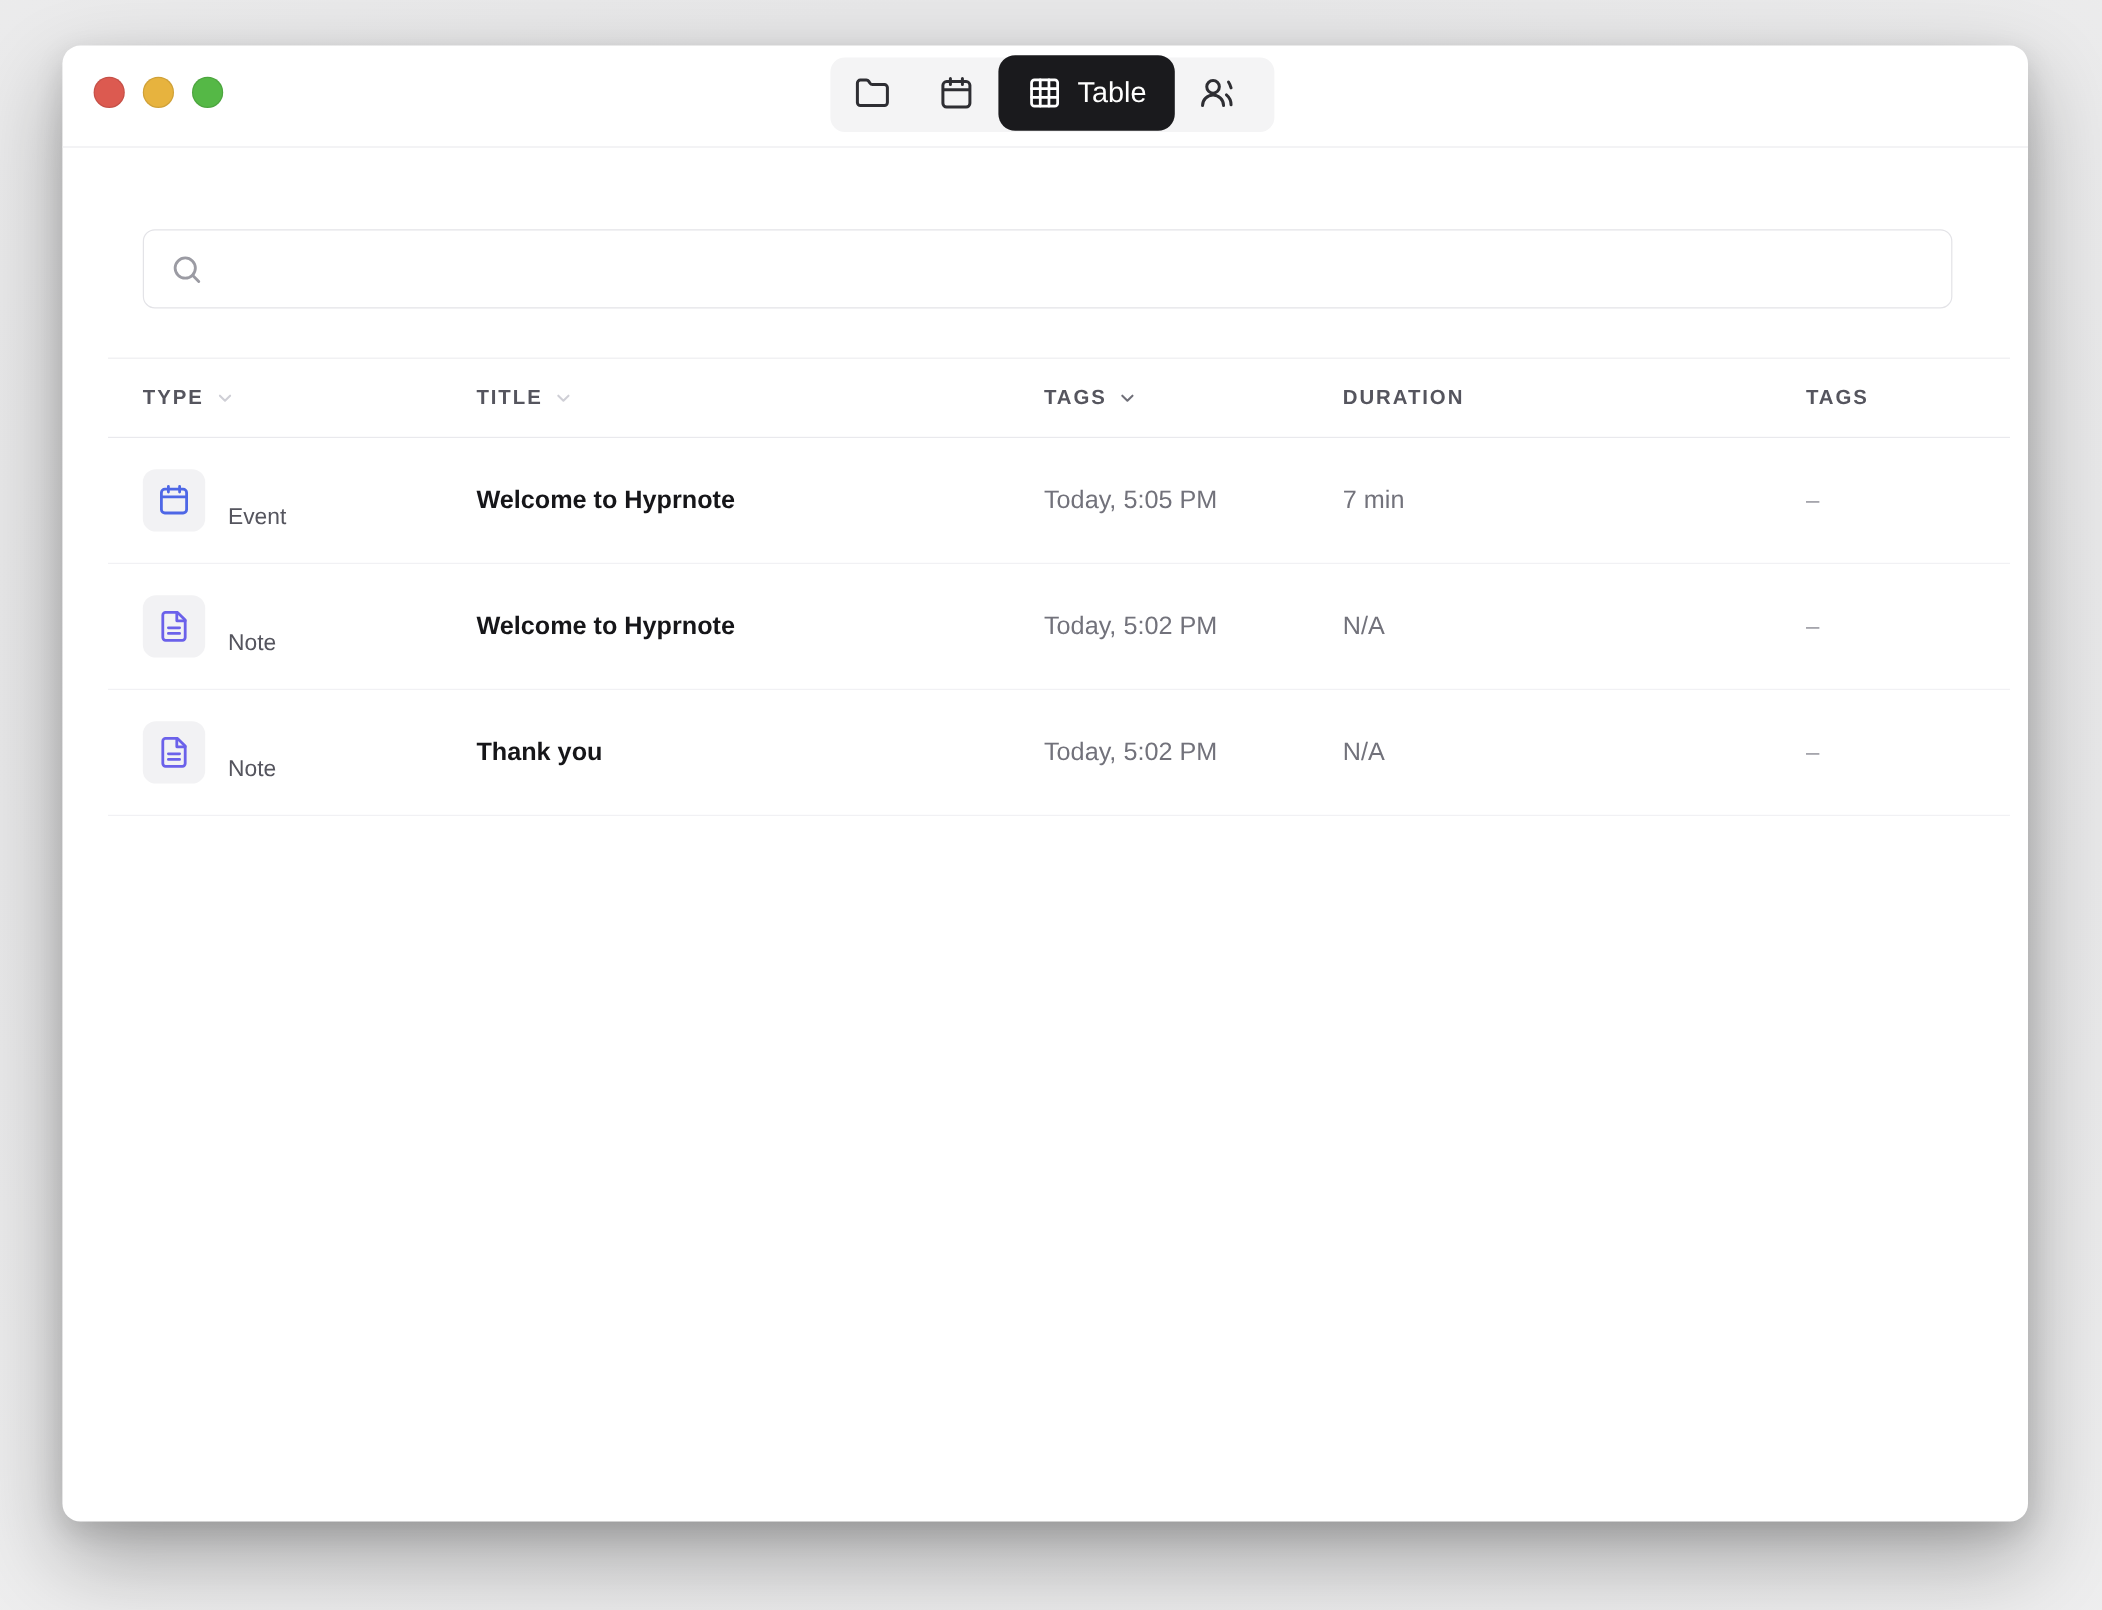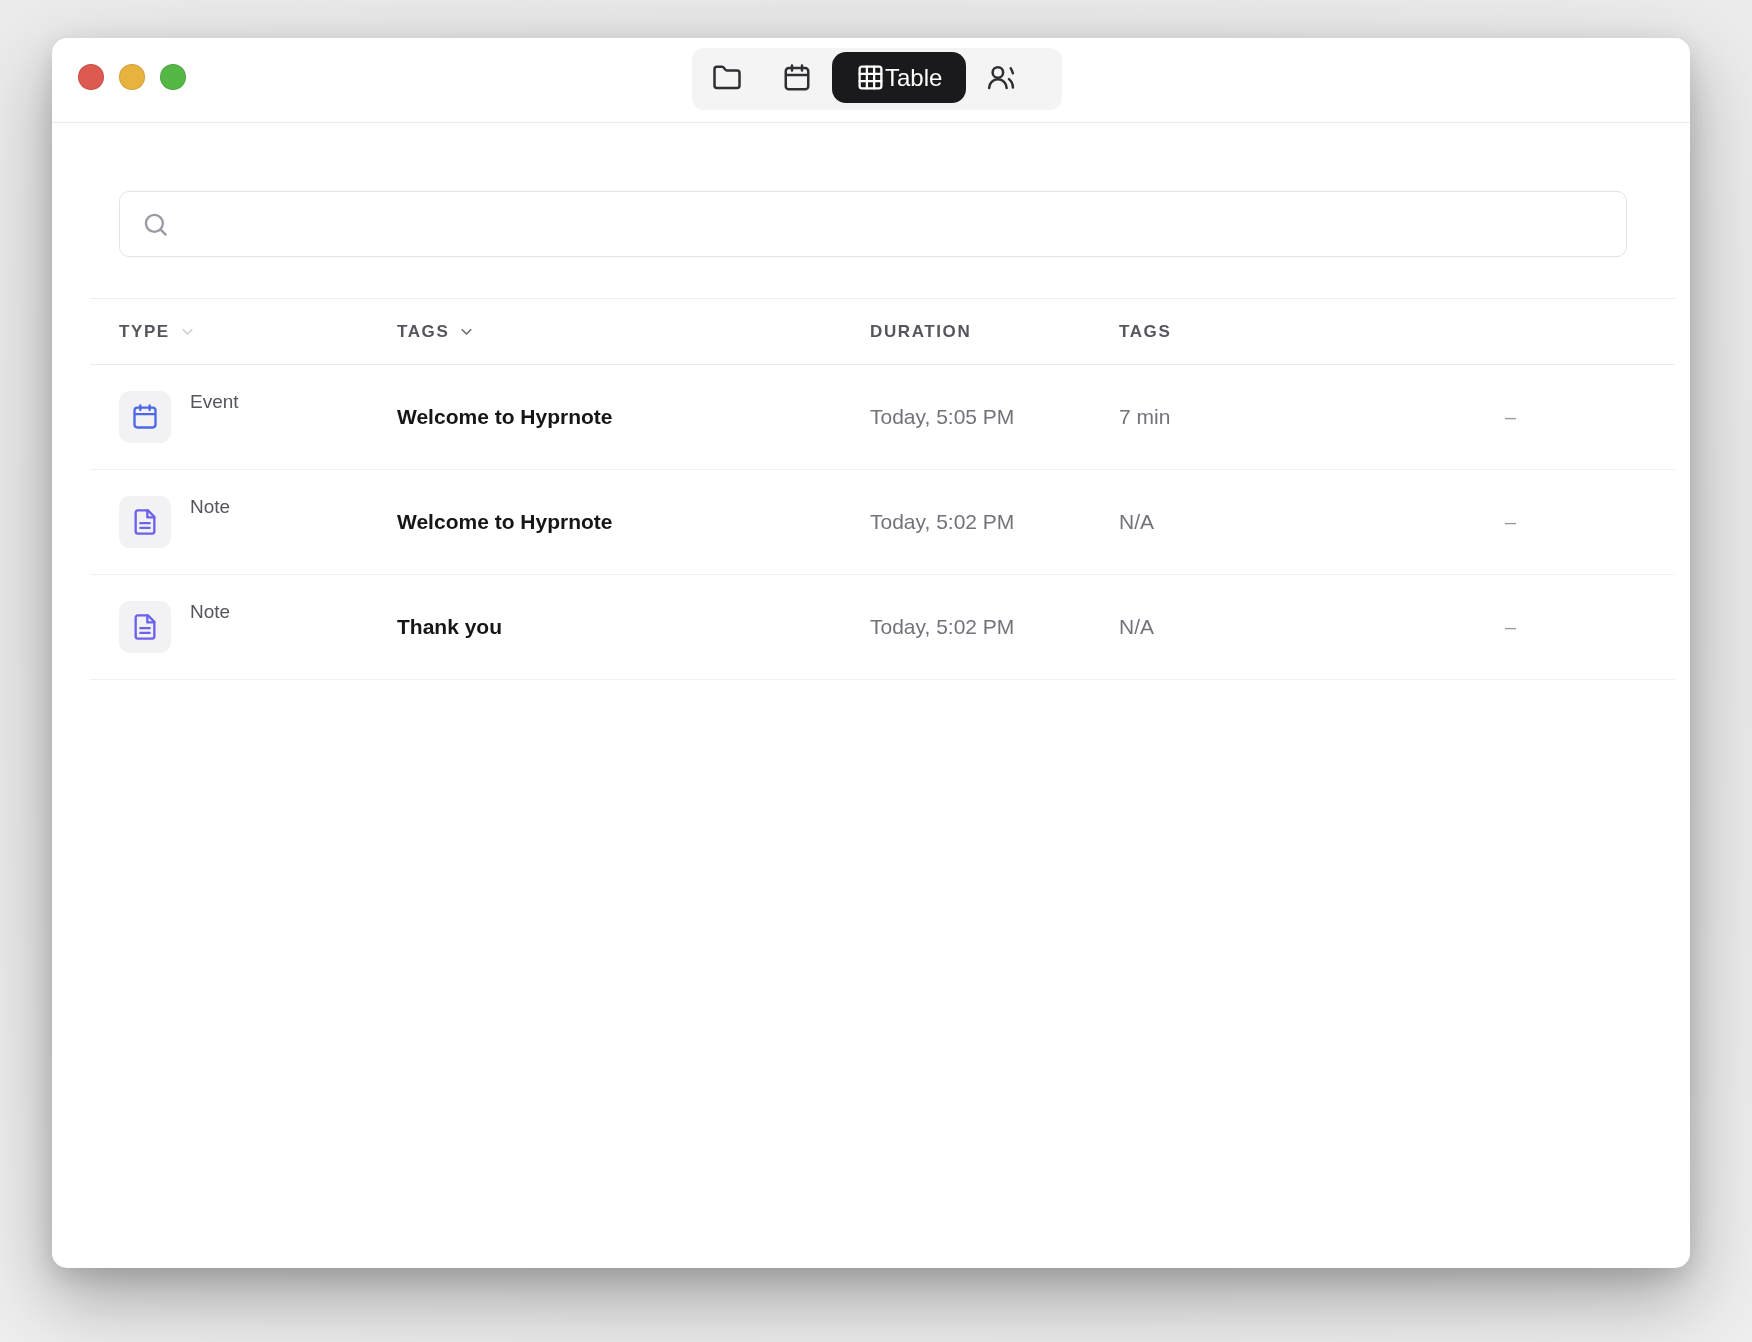--- a/index.html
+++ b/index.html
@@ -22,21 +22,21 @@
   .dot.yellow{background:#e7b33e;}
   .dot.green{background:#55b846;}
   .segmented{
     position:absolute;left:640px;top:10px;height:62px;width:370px;
     background:#f4f4f5;border-radius:12px;display:flex;align-items:center;
   }
   .seg-btn{width:70px;height:62px;display:flex;align-items:center;justify-content:center;
     color:#2e2e33;background:transparent;border:none;cursor:pointer;}
   .seg-btn svg{width:30px;height:30px;}
   .seg-btn.active{
-    width:auto;height:51px;margin-top:-3px;padding:0 24px;
+    width:auto;height:63px;margin-top:-3px;padding:0 24px;gap:13px;
     background:#1a1a1d;color:#ffffff;border-radius:14px;
     font-size:24px;font-weight:500;
   }
   .seg-btn.active svg{width:29px;height:29px;}
   
   .search{
     margin:68px 63px 0 67px;height:66px;box-sizing:border-box;
     border:1.5px solid #e3e3e7;border-radius:10px;
     display:flex;align-items:center;padding:0 22px;gap:18px;background:#fff;
   }
@@ -62,21 +62,21 @@
   .thead,.trow{
     display:grid;grid-template-columns:278px 473px 249px 386px 1fr;
     align-items:center;padding-left:29px;box-sizing:border-box;
   }
   .thead{height:67px;border-top:1px solid #eeeef1;border-bottom:1px solid #e9e9ed;}
   .th{display:flex;align-items:center;gap:9px;font-size:17px;font-weight:700;
       letter-spacing:1.6px;color:#55555e;cursor:pointer;}
   .th .chev{width:17px;height:17px;color:#cfcfd6;}
   .th .chev.dark{color:#6f6f78;}
   .trow{height:105px;border-bottom:1px solid #f1f1f4;cursor:pointer;}
-  .typecell{display:flex;align-items:flex-start;gap:19px;}
+  .typecell{display:flex;align-items:flex-end;gap:19px;}
   .badge{width:52px;height:52px;border-radius:11px;background:#f2f2f4;
     display:flex;align-items:center;justify-content:center;}
   .badge svg{width:28px;height:28px;}
   .badge .cal{color:#4e67e6;}
   .badge .note{color:#6b61ea;}
   .typelabel{font-size:19px;color:#55555e;}
   .titlecell{font-size:21px;font-weight:600;color:#161619;}
   .datecell,.durcell{font-size:21px;color:#72727b;}
   .tagcell{font-size:20px;color:#9b9ba3;}
 </style>
@@ -165,20 +165,28 @@
     <div class="thead">
       <div class="th">
         <span>TYPE</span>
         <span class="chev" style="display:flex">
             <svg viewBox="0 0 24 24" width="17" height="17">
               <use href="#i-chev"></use>
             </svg>
           </span>
       </div>
       <div class="th">
+        <span>TITLE</span>
+        <span class="chev" style="display:flex">
+            <svg viewBox="0 0 24 24" width="17" height="17">
+              <use href="#i-chev"></use>
+            </svg>
+          </span>
+      </div>
+      <div class="th">
         <span>TAGS</span>
         <span class="chev dark" style="display:flex">
             <svg viewBox="0 0 24 24" width="17" height="17">
               <use href="#i-chev"></use>
             </svg>
           </span>
       </div>
       <div class="th">
         <span>DURATION</span>
       </div>

